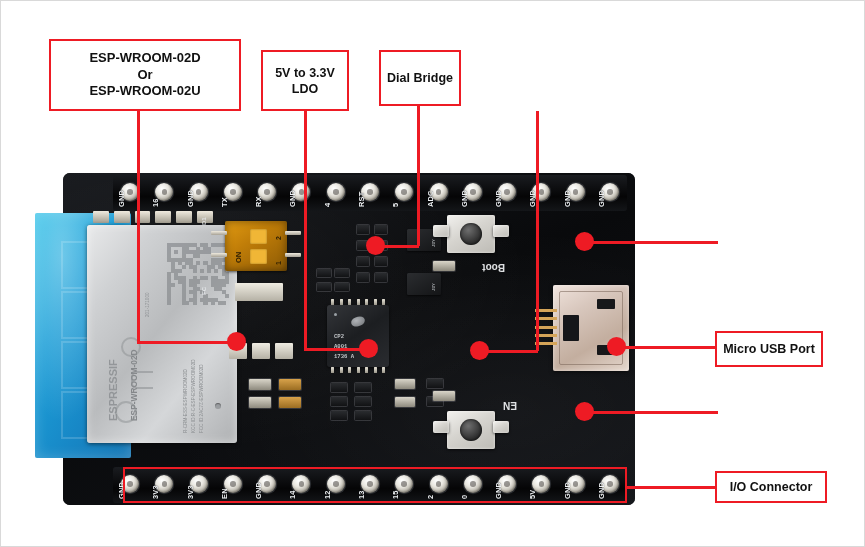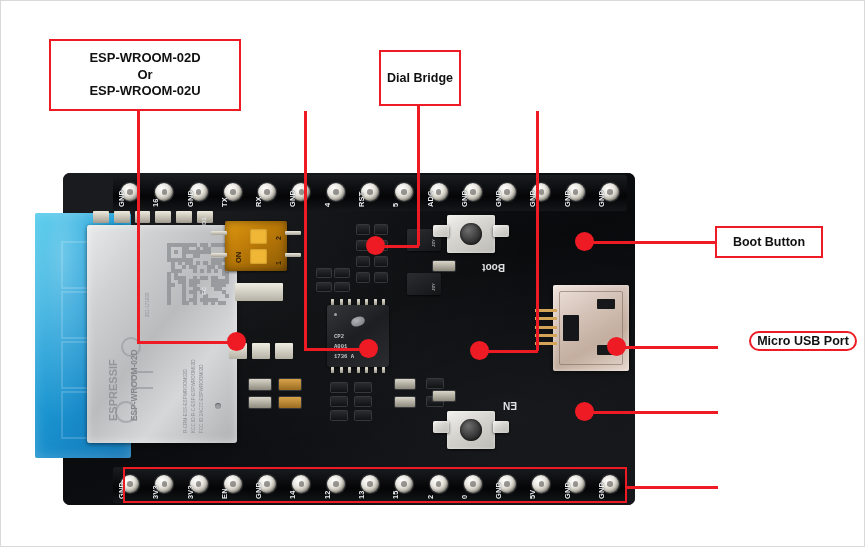--- a/index.html
+++ b/index.html
@@ -583,35 +583,41 @@
   <div class="lead h" style="left:626px;top:485px;width:91px;"></div>
 
   <div class="callout" style="left:48px;top:38px;width:192px;height:72px;font-size:13px;">
     <div>
       <span>ESP-WROOM-02D</span>
       <span>Or</span>
       <span>ESP-WROOM-02U</span>
     </div>
   </div>
 
+  <div class="callout" style="left:260px;top:49px;width:88px;height:61px;font-size:12.5px;">
+    <div>
+      <span>5V to 3.3V</span>
+      <span>LDO</span>
+    </div>
+  </div>
 
   <div class="callout" style="left:378px;top:49px;width:82px;height:56px;font-size:12.5px;">
     <div>
       <span>Dial Bridge</span>
     </div>
   </div>
 
 
-  <div class="callout" style="left:714px;top:225px;width:108px;height:32px;font-size:12.5px;">
-    <div>
-        <span>Boot Button</span>
-      </div>
-  </div>
-
-  <div class="callout" style="left:748px;top:330px;width:108px;height:20px;font-size:12.5px;border-radius:13px;">
+
+  <div class="callout" style="left:714px;top:330px;width:108px;height:36px;font-size:12.5px;">
     <div>
         <span>Micro USB Port</span>
       </div>
   </div>
 
 
+  <div class="callout" style="left:714px;top:470px;width:112px;height:32px;font-size:12.5px;">
+    <div>
+        <span>I/O Connector</span>
+      </div>
+  </div>
 
 </div>
 
 </body></html>

